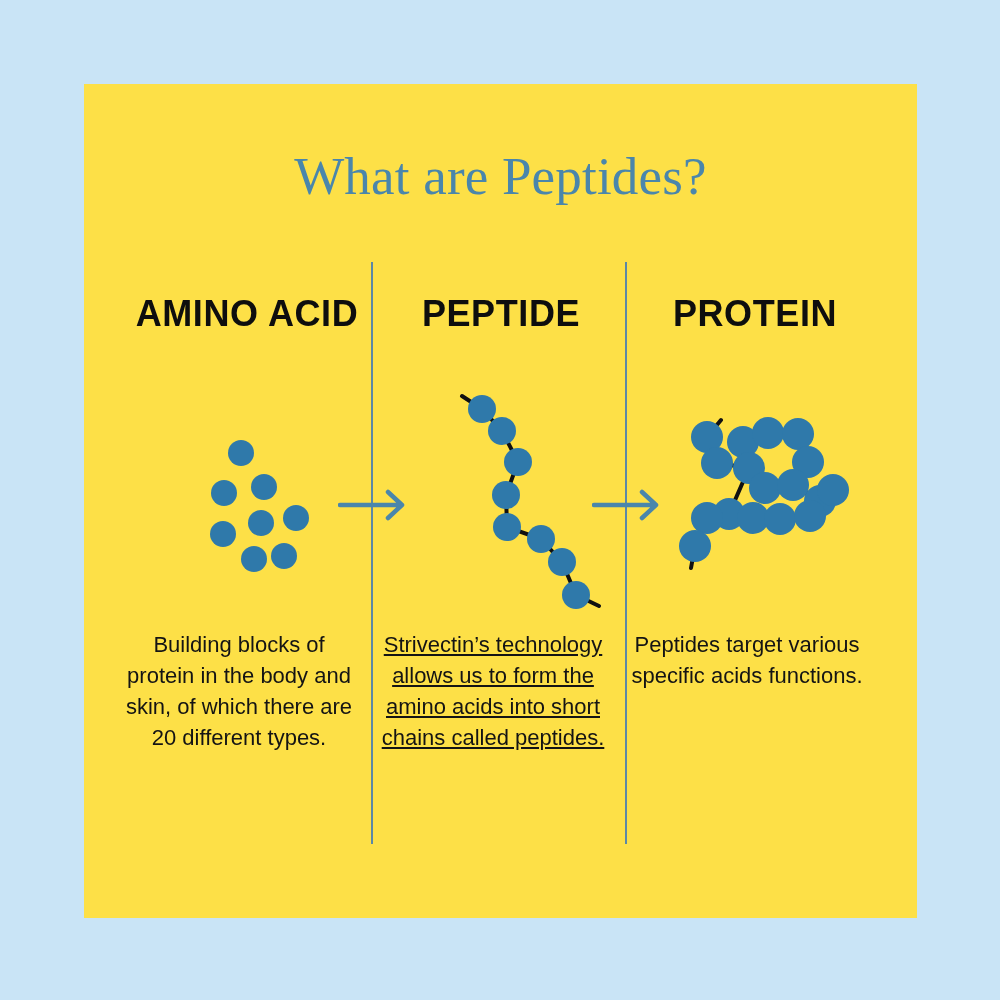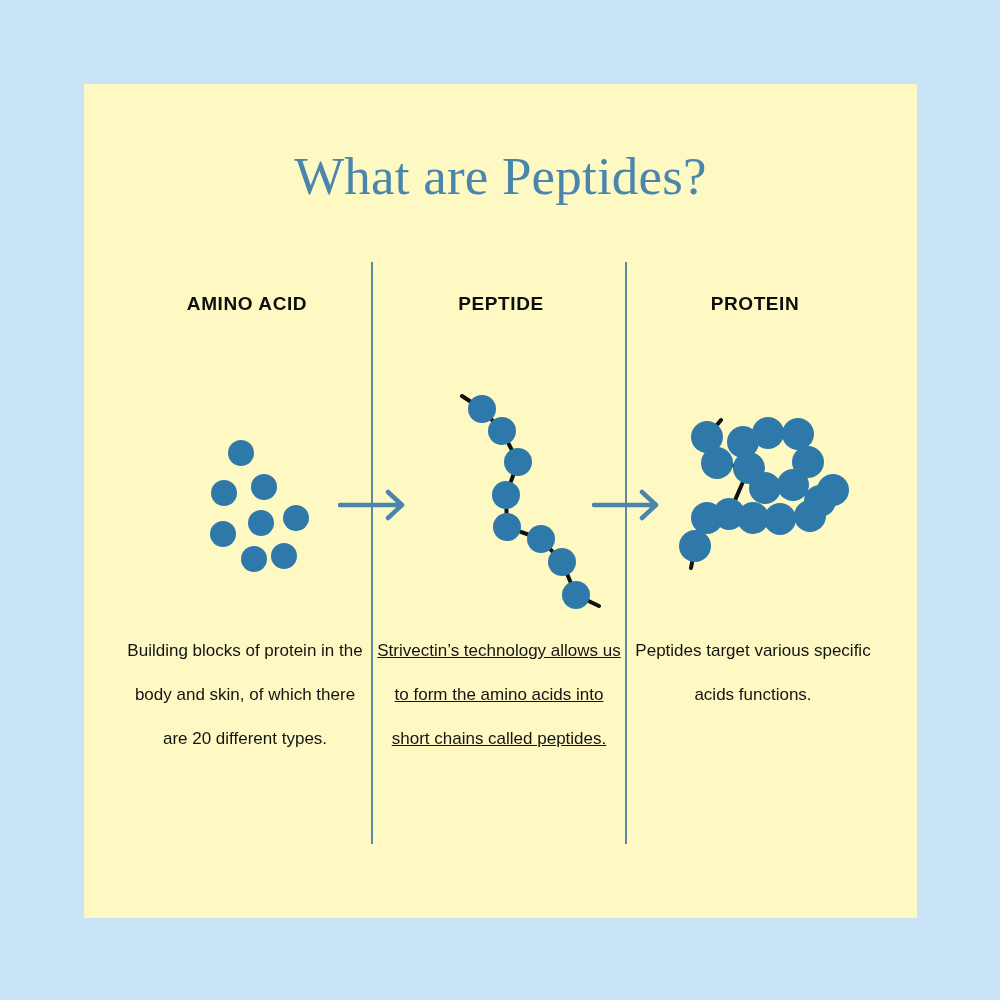--- a/index.html
+++ b/index.html
@@ -17,21 +17,21 @@
     position: relative;
     width: 1000px;
     height: 1000px;
   }
   #card {
     position: absolute;
     left: 84px;
     top: 84px;
     width: 833px;
     height: 834px;
-    background: #fef9c3;
+    background: #fde047;
   }
   #page-title {
     position: absolute;
     left: 0;
     top: 62px;
     width: 833px;
     text-align: center;
     font-family: "Liberation Serif", "DejaVu Serif", serif;
     font-size: 53px;
     color: #4a86ab;
@@ -55,40 +55,40 @@
   }
   #column-amino { left: 24px; }
   #column-peptide { left: 278px; }
   #column-protein { left: 532px; }
 
   .col-heading {
     position: absolute;
     top: 209px;
     width: 278px;
     text-align: center;
-    font-size: 19px;
+    font-size: 36px;
     font-weight: bold;
     color: #0e0e0e;
     letter-spacing: 0.6px;
     white-space: nowrap;
   }
   .col-figure {
     position: absolute;
     top: 290px;
     left: 0;
     width: 278px;
     height: 240px;
   }
   .col-caption {
     position: absolute;
     width: 244px;
-    left: 15px;
+    left: 9px;
     text-align: center;
-    font-size: 17px;
-    line-height: 44px;
+    font-size: 22px;
+    line-height: 31px;
     color: #141414;
   }
   #caption-amino   { top: 545px; }
   #caption-peptide { top: 545px; text-decoration: underline; }
   #caption-protein { top: 545px; }
 
   .arrow {
     position: absolute;
     top: 404px;
     width: 72px;

